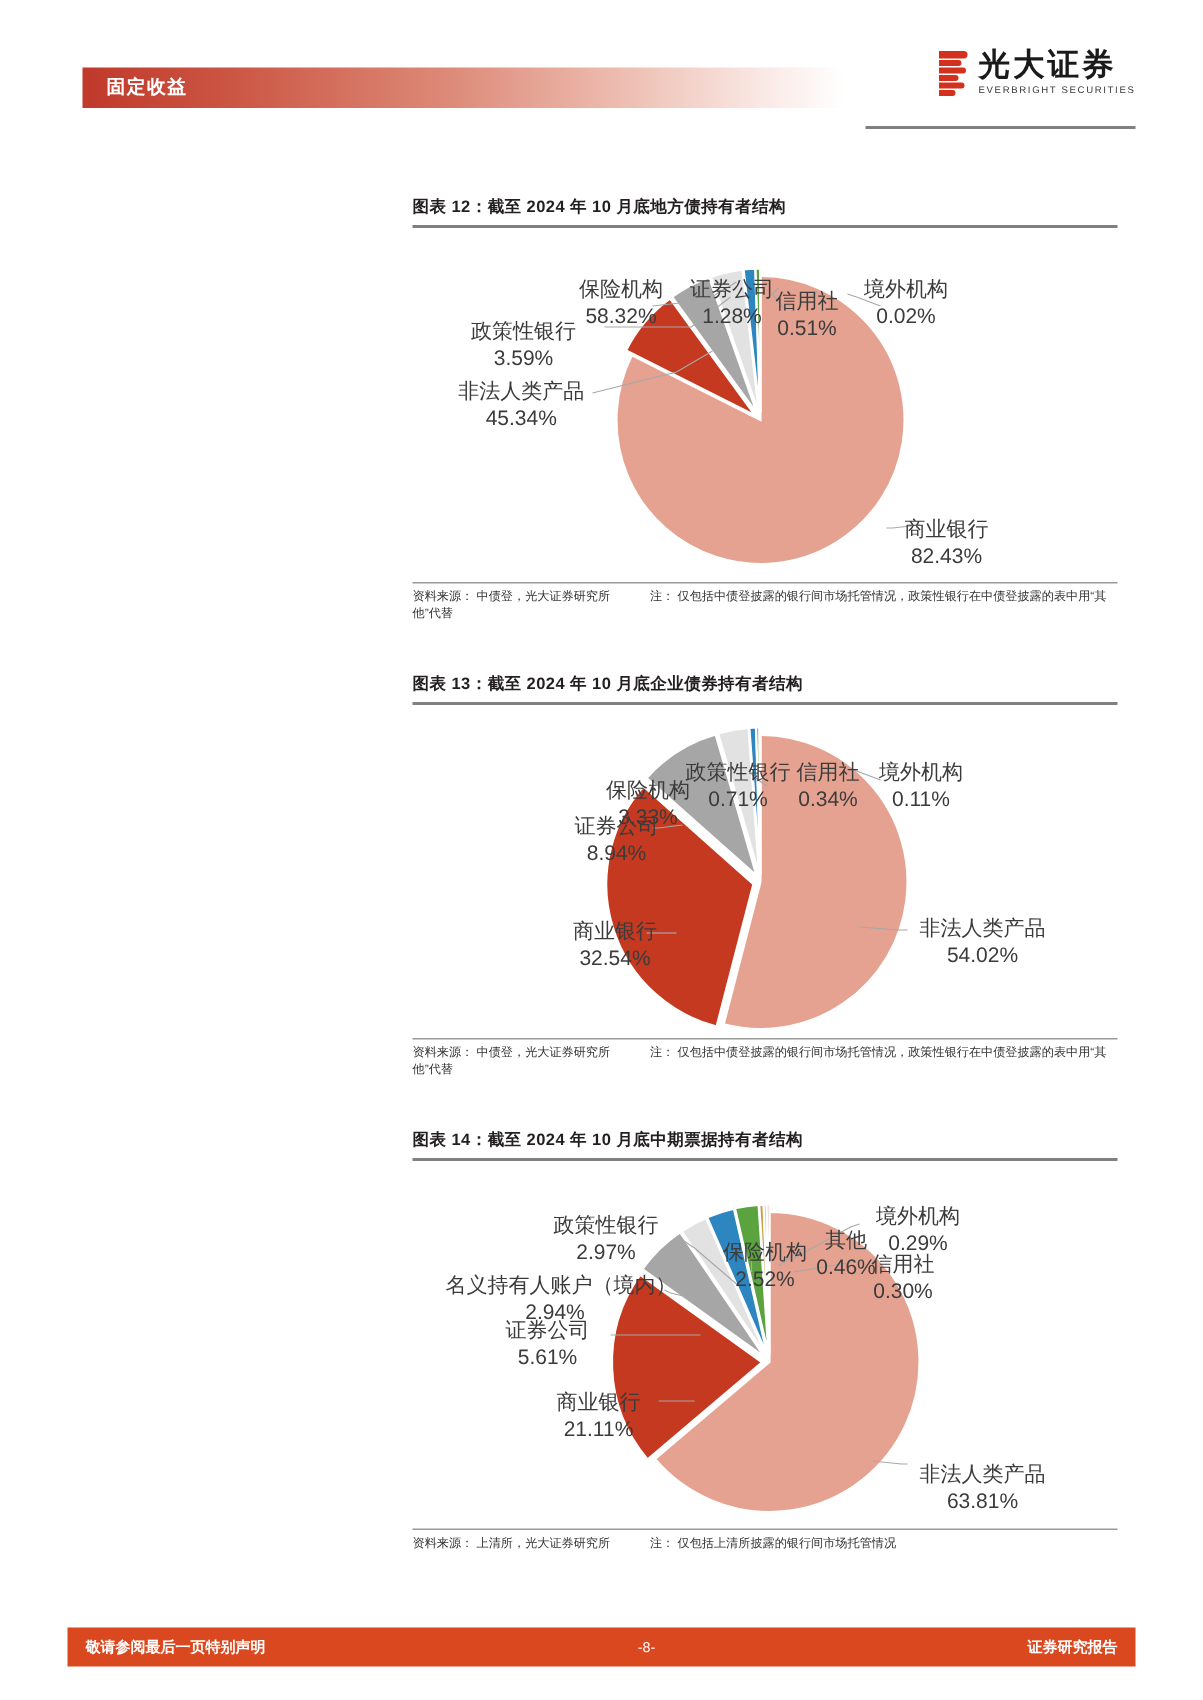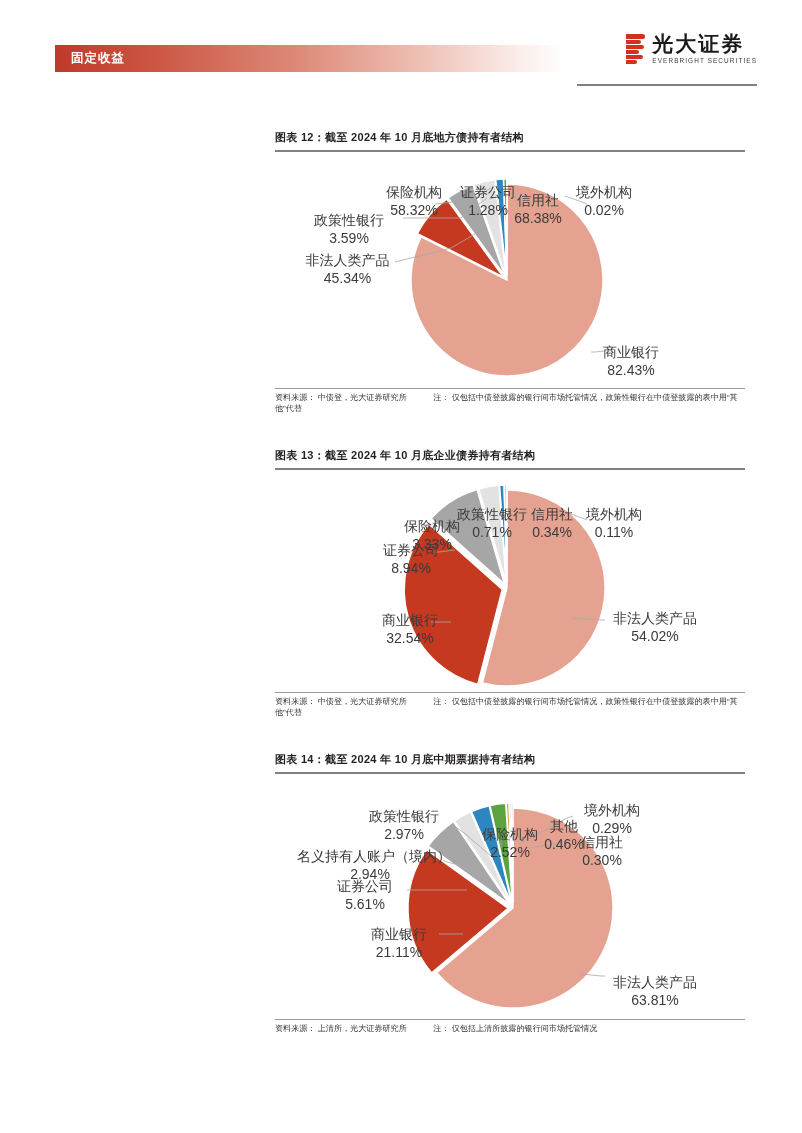--- a/index.html
+++ b/index.html
@@ -132,21 +132,21 @@
       <div class="lbl" style="left:20px;top:100px;width:105px;">
         <span>非法人类产品</span><br><span>45.34%</span>
       </div>
       <div class="lbl" style="left:100px;top:32px;width:78px;">
         <span>保险机构</span><br><span>58.32%</span>
       </div>
       <div class="lbl" style="left:178px;top:32px;width:70px;">
         <span>证券公司</span><br><span>1.28%</span>
       </div>
       <div class="lbl" style="left:236px;top:40px;width:54px;">
-        <span>信用社</span><br><span>68.38%</span>
+        <span>信用社</span><br><span>0.51%</span>
       </div>
       <div class="lbl" style="left:292px;top:32px;width:74px;">
         <span>境外机构</span><br><span>0.02%</span>
       </div>
       <div class="lbl" style="left:318px;top:192px;width:76px;">
         <span>商业银行</span><br><span>82.43%</span>
       </div>
     </div>
 
     <div class="fig-foot-rule"></div>
@@ -282,14 +282,19 @@
     <div class="fig-foot-rule"></div>
     <div class="fig-source">
       <span>资料来源：</span>
       <span>上清所，光大证券研究所</span>
       <span class="src-sep"></span>
       <span>注：</span>
       <span>仅包括上清所披露的银行间市场托管情况</span>
     </div>
   </div>
 
+  <div class="footer">
+    <div>敬请参阅最后一页特别声明</div>
+    <div class="pg">-8-</div>
+    <div>证券研究报告</div>
+  </div>
 
 </div>
 
 </body></html>

